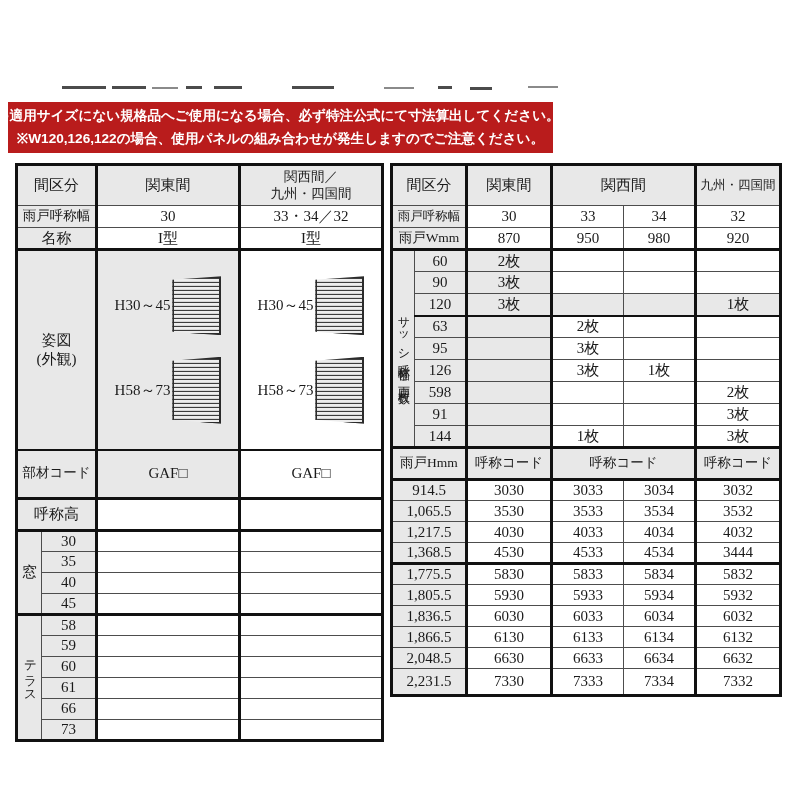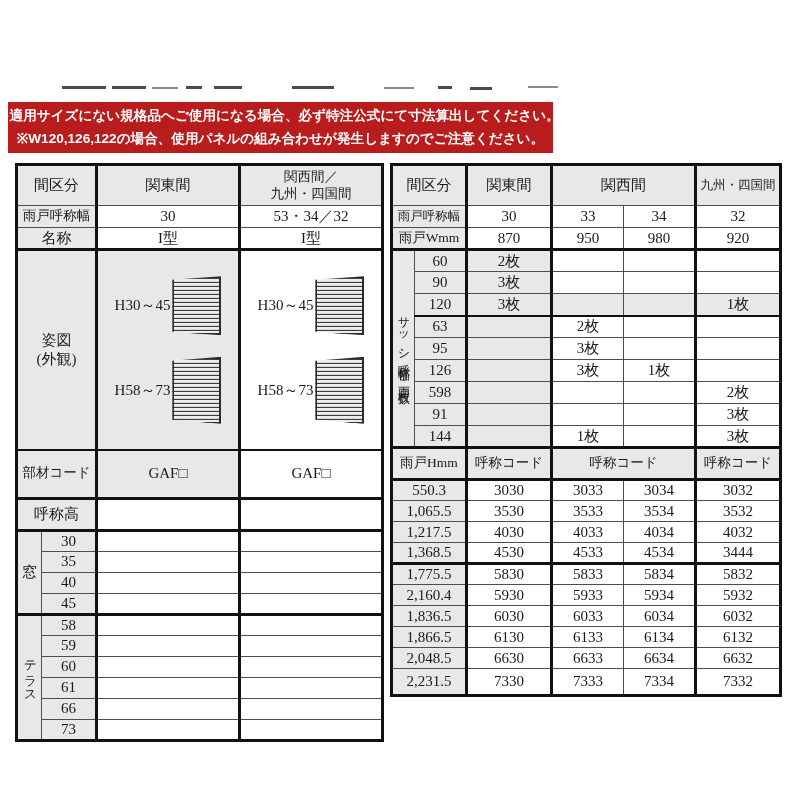--- a/index.html
+++ b/index.html
@@ -94,21 +94,21 @@
     <td class="g bR">関東間</td>
     <td class="g sm">
       <span>関西間／</span><br>
       <span>九州・四国間</span>
     </td>
   </tr>
 
   <tr style="height:22px">
     <td colspan="2" class="g bR sm">雨戸呼称幅</td>
     <td class="bR">30</td>
-    <td>53・34／32</td>
+    <td>33・34／32</td>
   </tr>
 
   <tr style="height:22px">
     <td colspan="2" class="g bR bB">名称</td>
     <td class="bR bB">I型</td>
     <td class="bB">I型</td>
   </tr>
 
   <tr style="height:150px">
     <td colspan="2" class="g bR bB2">
@@ -313,21 +313,21 @@
   </tr>
 
   <tr style="height:32px">
     <td colspan="2" class="g bR bB sm">雨戸Hmm</td>
     <td class="g bR bB sm">呼称コード</td>
     <td colspan="2" class="g bR bB sm">呼称コード</td>
     <td class="g bB sm">呼称コード</td>
   </tr>
 
   <tr style="height:21px">
-    <td colspan="2" class="g bR hmm">550.3</td>
+    <td colspan="2" class="g bR hmm">914.5</td>
     <td class="bR">3030</td>
     <td>3033</td>
     <td class="bR">3034</td>
     <td>3032</td>
   </tr>
   <tr style="height:21px">
     <td colspan="2" class="g bR hmm">1,065.5</td>
     <td class="bR">3530</td>
     <td>3533</td>
     <td class="bR">3534</td>
@@ -348,21 +348,21 @@
     <td class="bB">3444</td>
   </tr>
   <tr style="height:21px">
     <td colspan="2" class="g bR hmm">1,775.5</td>
     <td class="bR">5830</td>
     <td>5833</td>
     <td class="bR">5834</td>
     <td>5832</td>
   </tr>
   <tr style="height:21px">
-    <td colspan="2" class="g bR hmm">2,160.4</td>
+    <td colspan="2" class="g bR hmm">1,805.5</td>
     <td class="bR">5930</td>
     <td>5933</td>
     <td class="bR">5934</td>
     <td>5932</td>
   </tr>
   <tr style="height:21px">
     <td colspan="2" class="g bR hmm">1,836.5</td>
     <td class="bR">6030</td>
     <td>6033</td>
     <td class="bR">6034</td>

